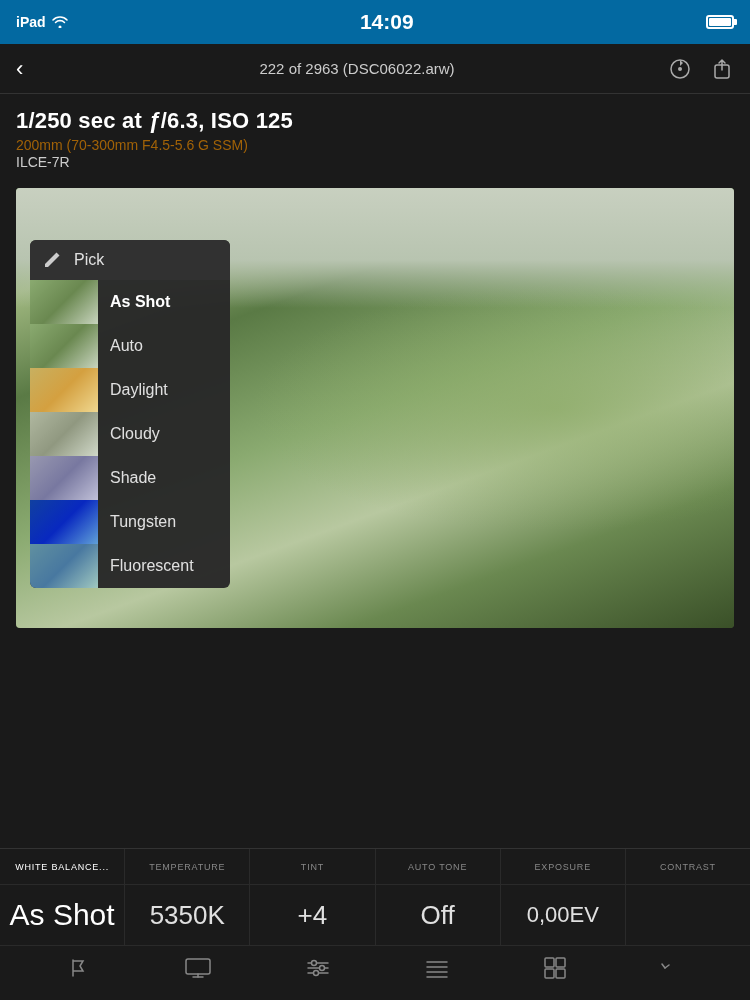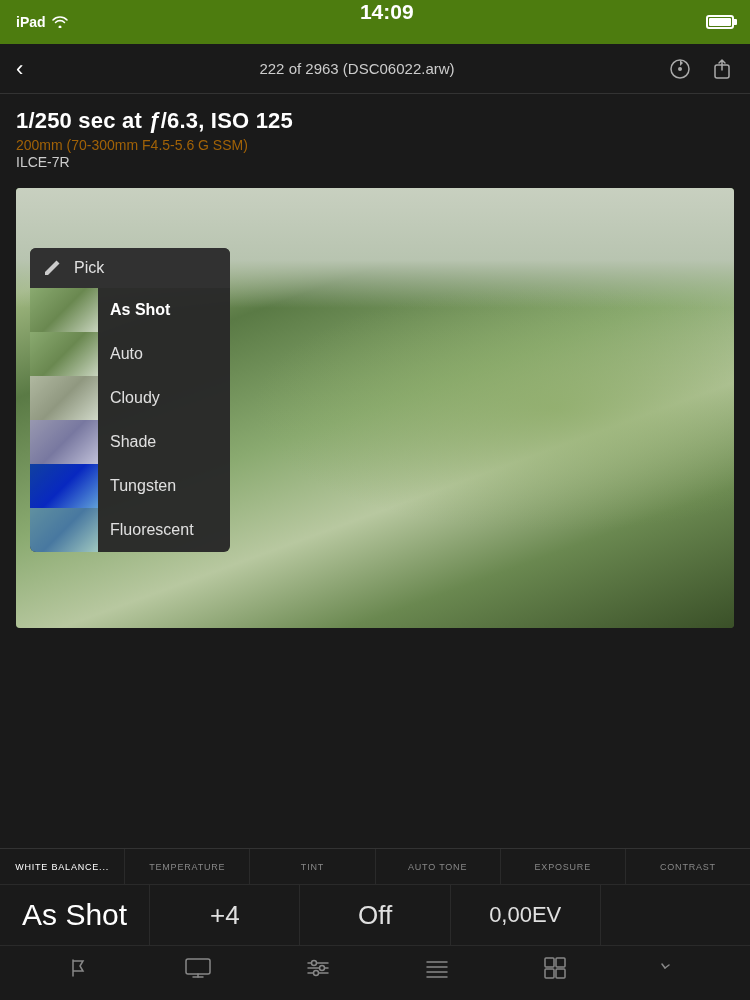--- a/index.html
+++ b/index.html
@@ -9,22 +9,23 @@
       background: #1a1a1a;
       font-family: -apple-system, 'Helvetica Neue', Arial, sans-serif;
       color: #ffffff;
       overflow: hidden;
       position: relative;
     }
 
     
     .status-bar {
       height: 44px;
-      background: #4d7c0f;
-      display: flex;
+      background: #0369a1;
+      display: flex;
+      align-items: center;
       justify-content: space-between;
       padding: 0 16px;
     }
     .status-left {
       display: flex;
       align-items: center;
       gap: 6px;
       font-size: 14px;
       font-weight: 600;
     }
@@ -133,21 +134,21 @@
       position: absolute;
       top: 0; left: 0; right: 0;
       height: 120px;
       background: linear-gradient(180deg, #c8d0c0 0%, #b8c4b0 60%, rgba(100,120,80,0) 100%);
     }
 
     
     .wb-dropdown {
       position: absolute;
       left: 14px;
-      top: 60px;
+      top: 52px;
       width: 200px;
       background: rgba(40, 40, 40, 0.97);
       border-radius: 6px;
       overflow: hidden;
       z-index: 10;
     }
     .wb-header {
       display: flex;
       align-items: center;
       padding: 10px 12px;
@@ -313,20 +314,24 @@
     <div class="wb-item active">
       <div class="wb-thumb thumb-default"></div>
       <span class="wb-item-text">As Shot</span>
     </div>
 
     <div class="wb-item">
       <div class="wb-thumb thumb-default"></div>
       <span class="wb-item-text">Auto</span>
     </div>
 
+    <div class="wb-item">
+      <div class="wb-thumb thumb-default" style="background: linear-gradient(135deg, #c8b060 0%, #d4a040 50%, #f0d890 100%);"></div>
+      <span class="wb-item-text">Daylight</span>
+    </div>
 
     <div class="wb-item">
       <div class="wb-thumb thumb-default" style="background: linear-gradient(135deg, #b0b8a0 0%, #909880 50%, #d0d8c8 100%);"></div>
       <span class="wb-item-text">Cloudy</span>
     </div>
 
     <div class="wb-item">
       <div class="wb-thumb thumb-default" style="background: linear-gradient(135deg, #9898b0 0%, #7878a0 50%, #c0c0d8 100%);"></div>
       <span class="wb-item-text">Shade</span>
     </div>
@@ -364,20 +369,23 @@
       <span>EXPOSURE</span>
     </div>
     <div class="panel-label">
       <span>CONTRAST</span>
     </div>
   </div>
 
   <div class="panel-values">
     <div class="panel-value active">
       <span>As Shot</span>
+    </div>
+    <div class="panel-value">
+      <span>5350K</span>
     </div>
     <div class="panel-value">
       <span>+4</span>
     </div>
     <div class="panel-value">
       <span>Off</span>
     </div>
     <div class="panel-value" style="font-size:22px;">
       <span>0,00EV</span>
     </div>

